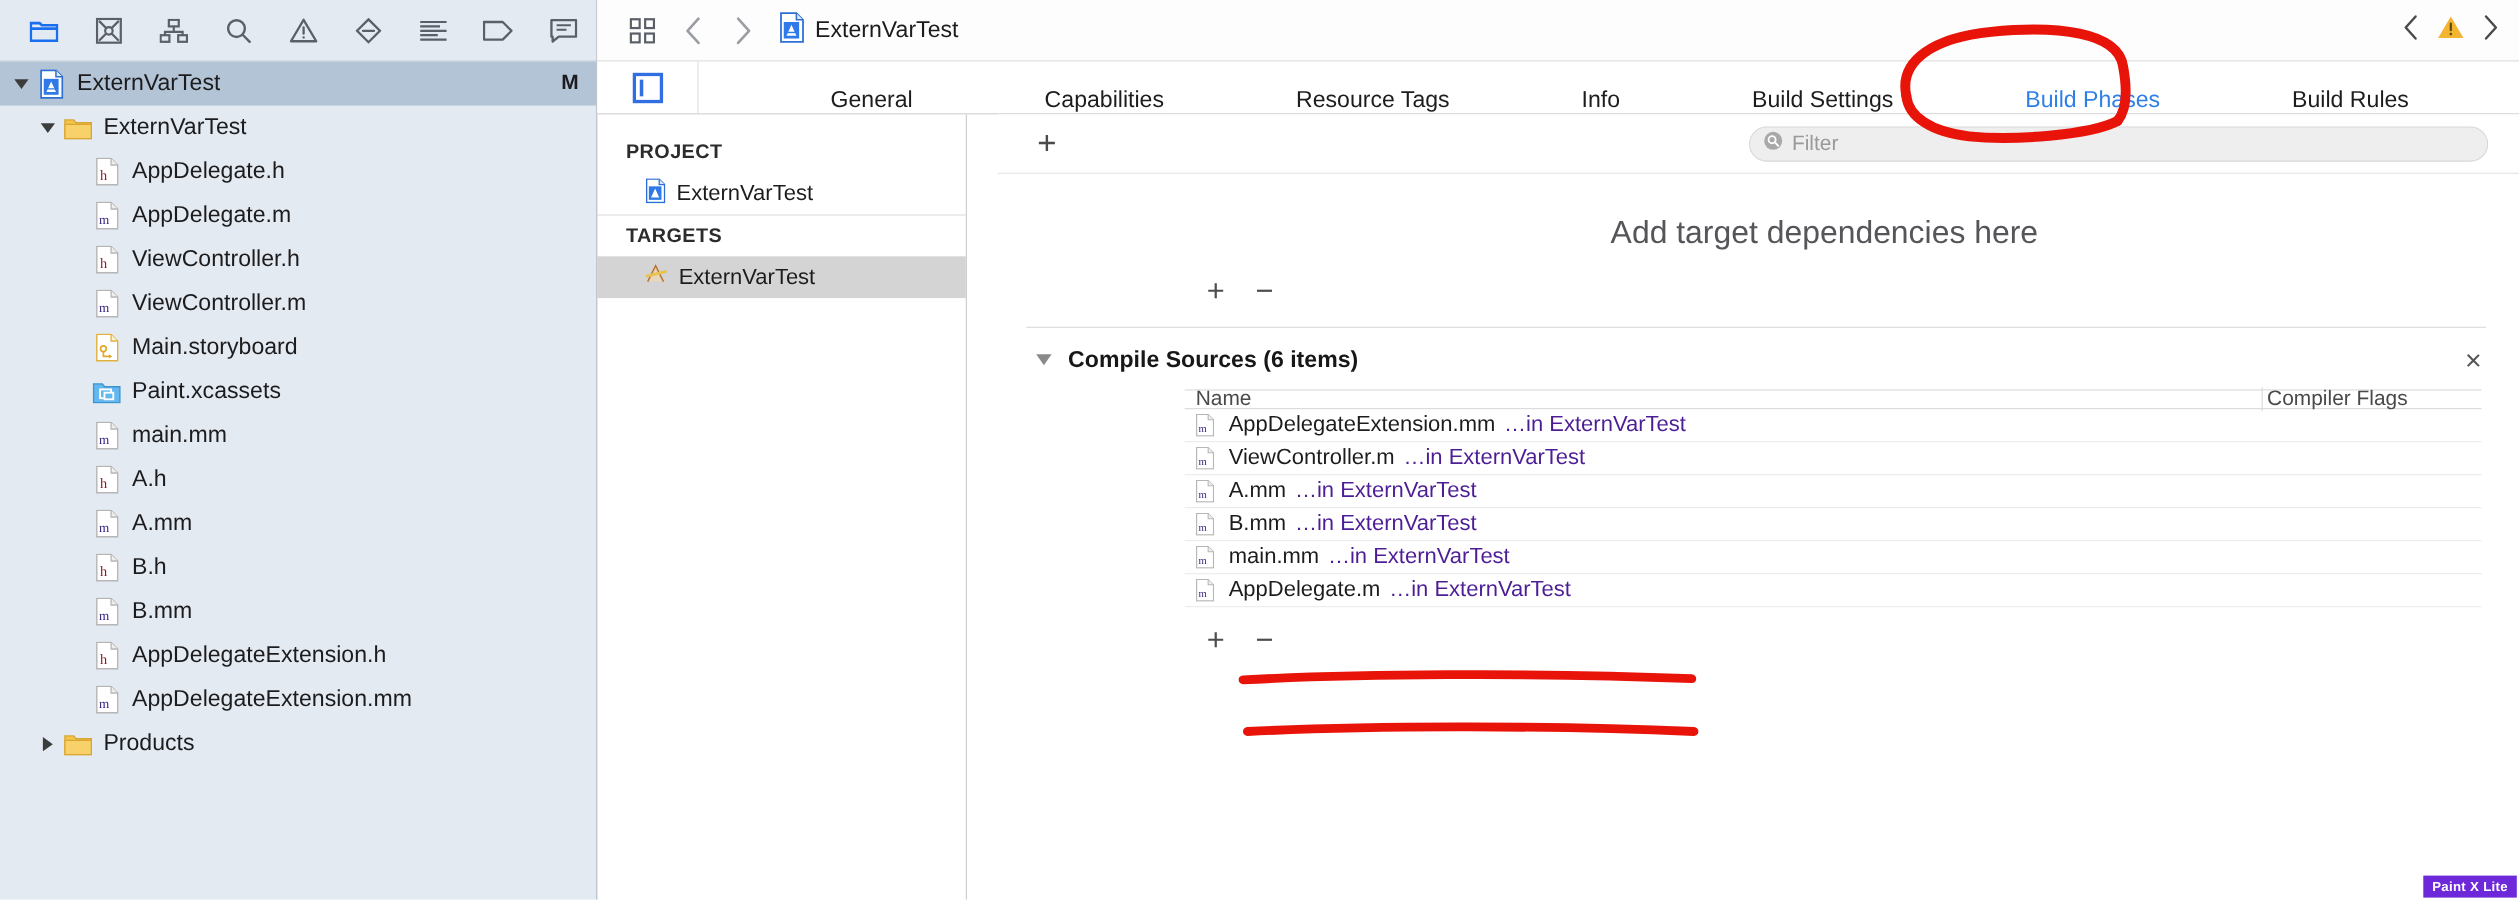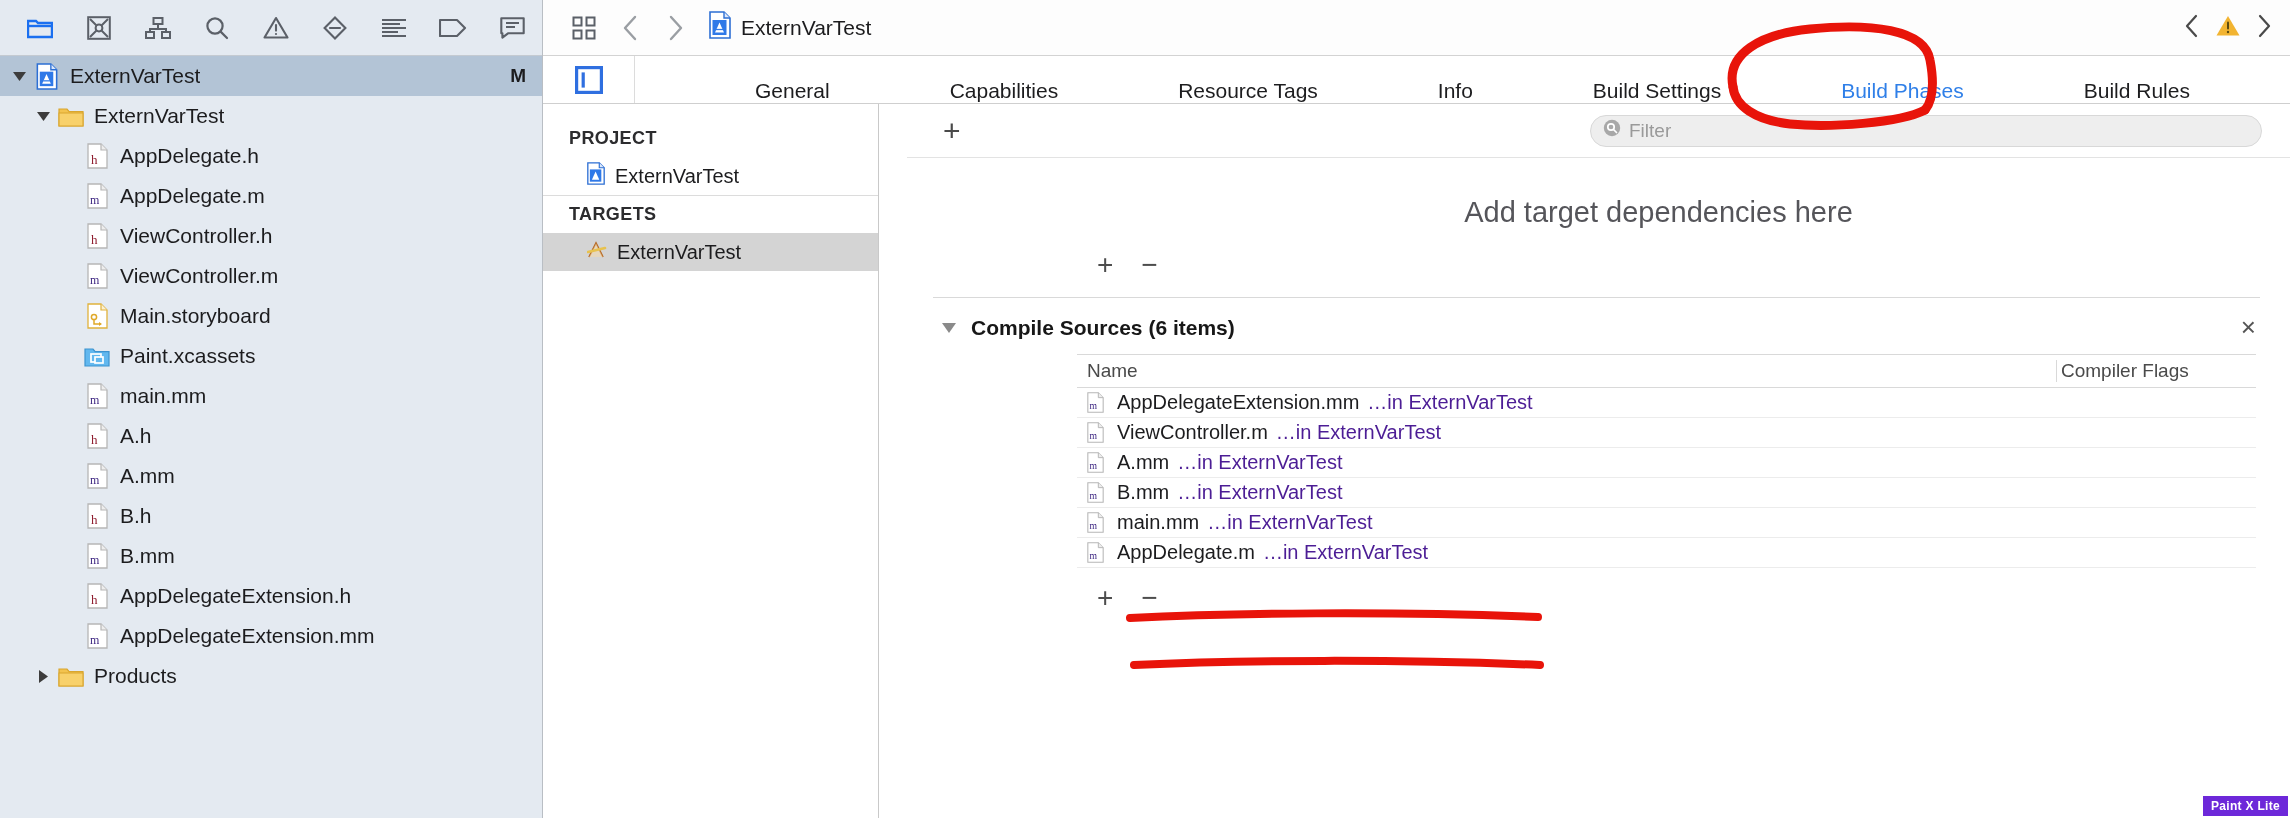--- a/index.html
+++ b/index.html
@@ -129,21 +129,21 @@
 
   .phase-head {
     display: flex; align-items: flex-start; gap: 14px;
     padding: 18px 0 14px 34px; font-size: 21px; font-weight: 700; color: #171717;
     position: relative;
   }
   .phase-x { position: absolute; right: 34px; font-size: 26px; font-weight: 400; color: #555; top: 14px; }
 
   .table-wrap { padding-left: 170px; padding-right: 34px; }
   .tbl-head {
-    display: flex; height: 34px; align-items: center;
+    display: flex; height: 18px; align-items: center;
     border-top: 1px solid #d9d9d9; border-bottom: 1px solid #d9d9d9;
     font-size: 19px; color: #4a4a4a;
   }
   .col-name { flex: 1 1 auto; padding-left: 10px; }
   .col-flags { width: 200px; flex: 0 0 200px; border-left: 1px solid #d9d9d9; padding-left: 4px; }
   .src-row {
     display: flex; align-items: center; height: 30px;
     border-bottom: 1px solid #ececec; font-size: 20px; color: #1c1c1e;
     padding-left: 10px; gap: 8px;
   }

